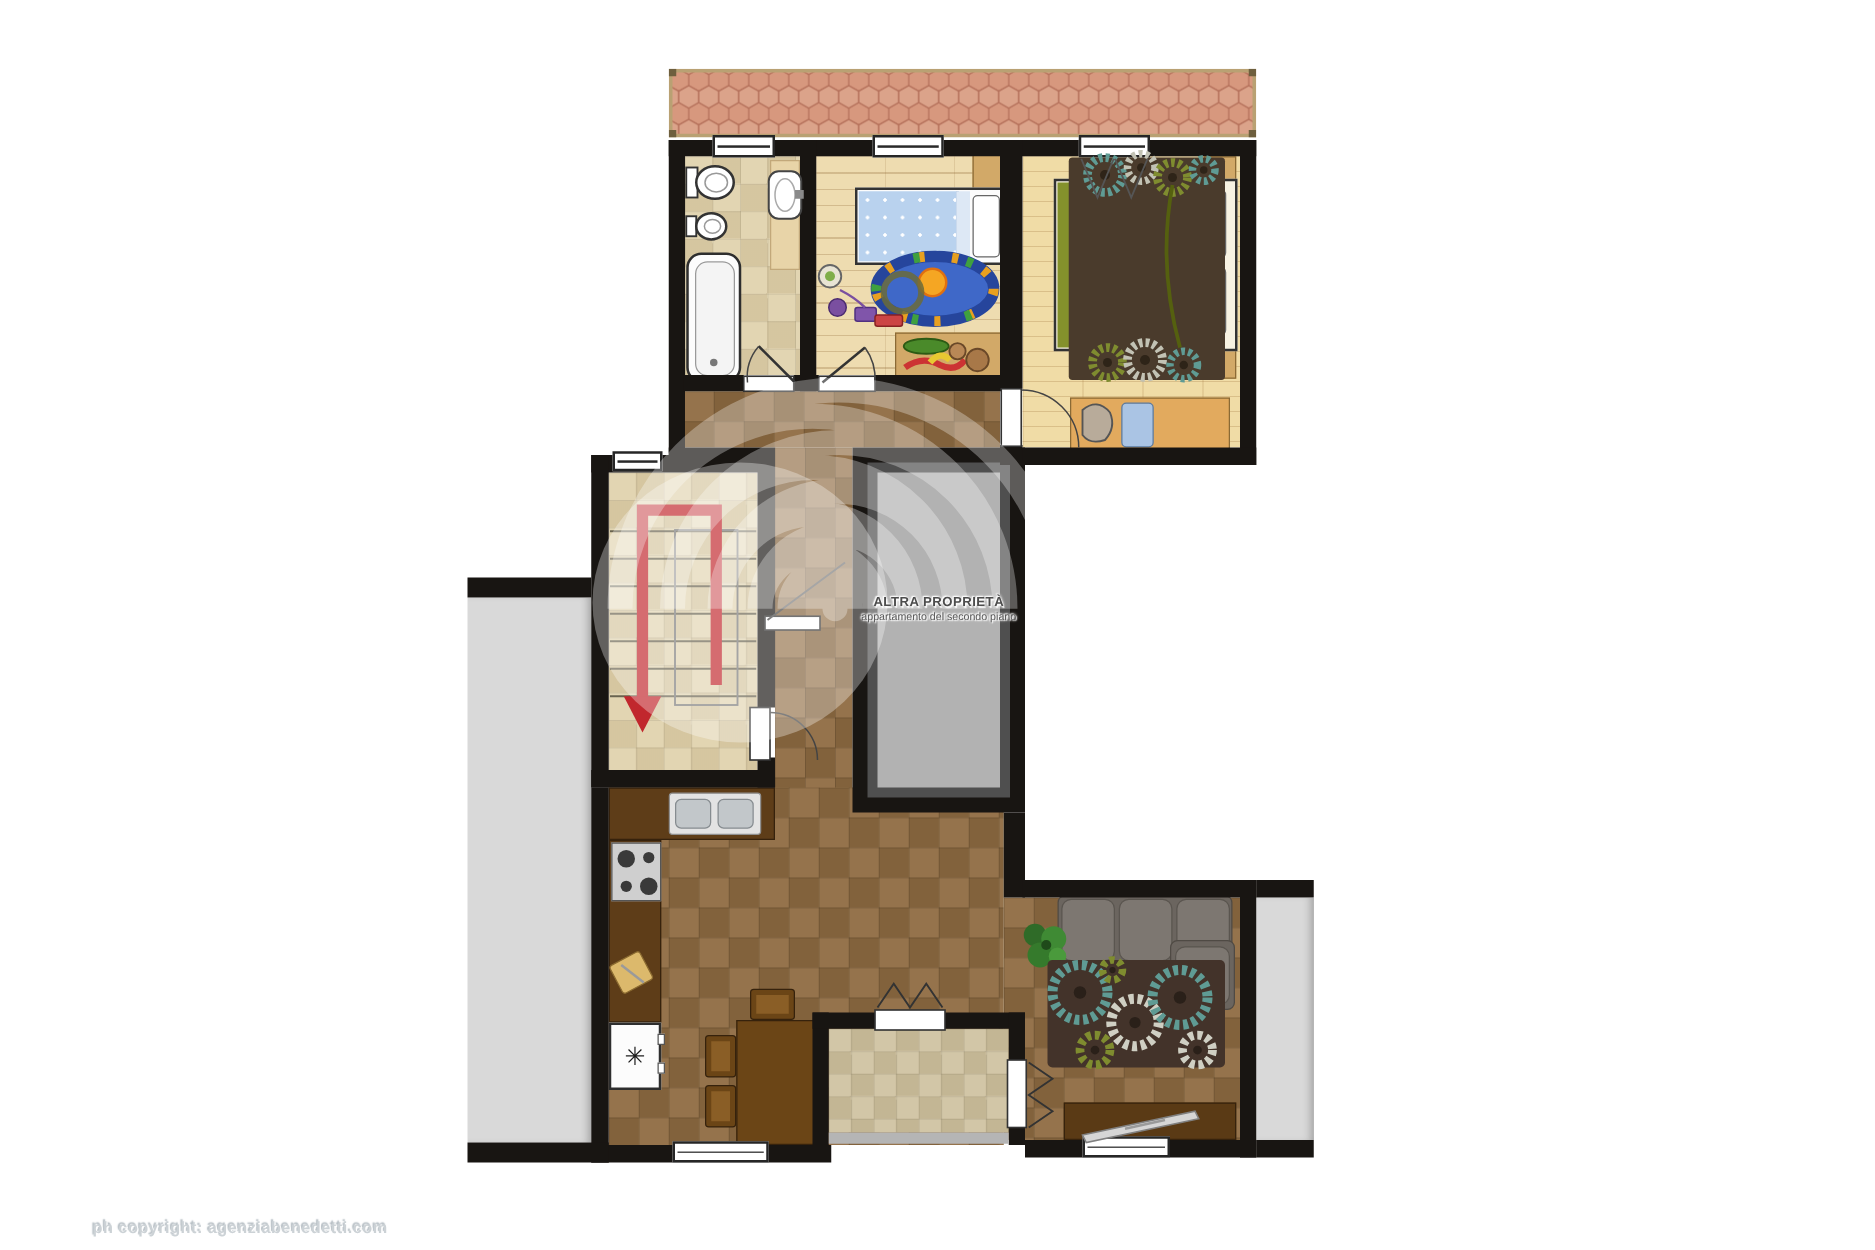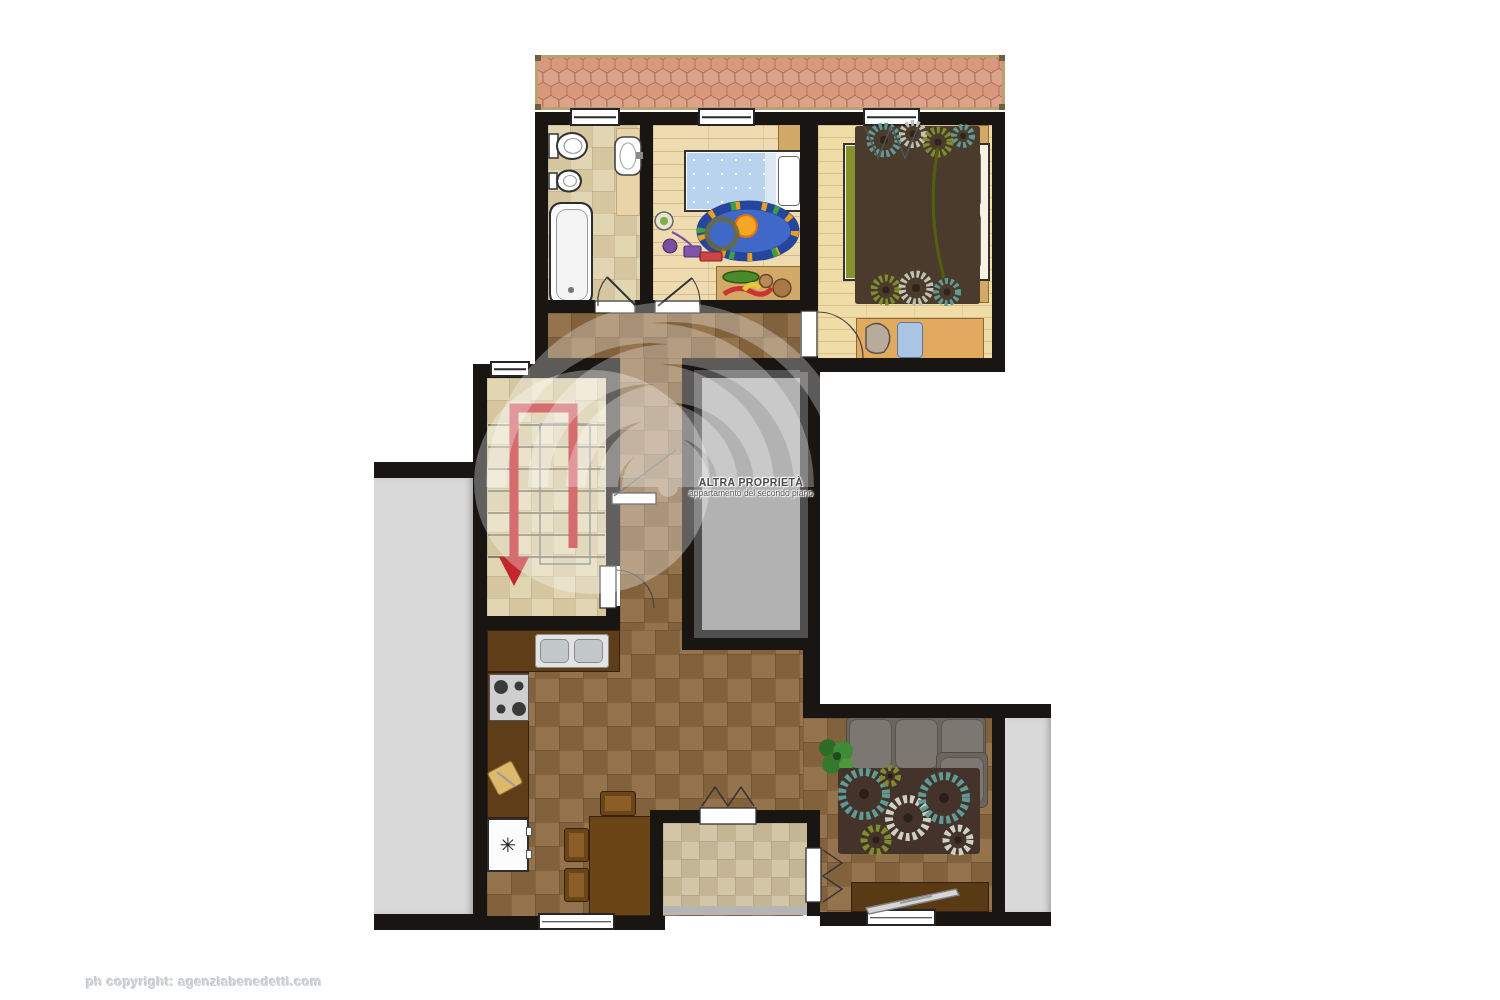--- a/index.html
+++ b/index.html
@@ -363,15 +363,15 @@
                A 113 113 0 0 0 538 487 A 133 133 0 0 1 804 487
                A 154 154 0 0 0 496 487 A 175 175 0 0 1 846 487" fill="none" stroke="rgba(255,255,255,0.30)" stroke-width="20" stroke-linecap="round"></path>
     </g>
   </svg>
 
   <div class="gray-label" style="left:684px;top:476px;width:134px;">
     <div class="l1">ALTRA PROPRIETÀ</div>
     <div class="l2">appartamento del secondo piano</div>
   </div>
 
-  <div class="copyright" style="left:74px;top:974px;margin-left:12px;">ph copyright: agenziabenedetti.com</div>
+  <div class="copyright" style="left:74px;top:974px;">ph copyright: agenziabenedetti.com</div>
 
 </div>
 
 </body></html>

